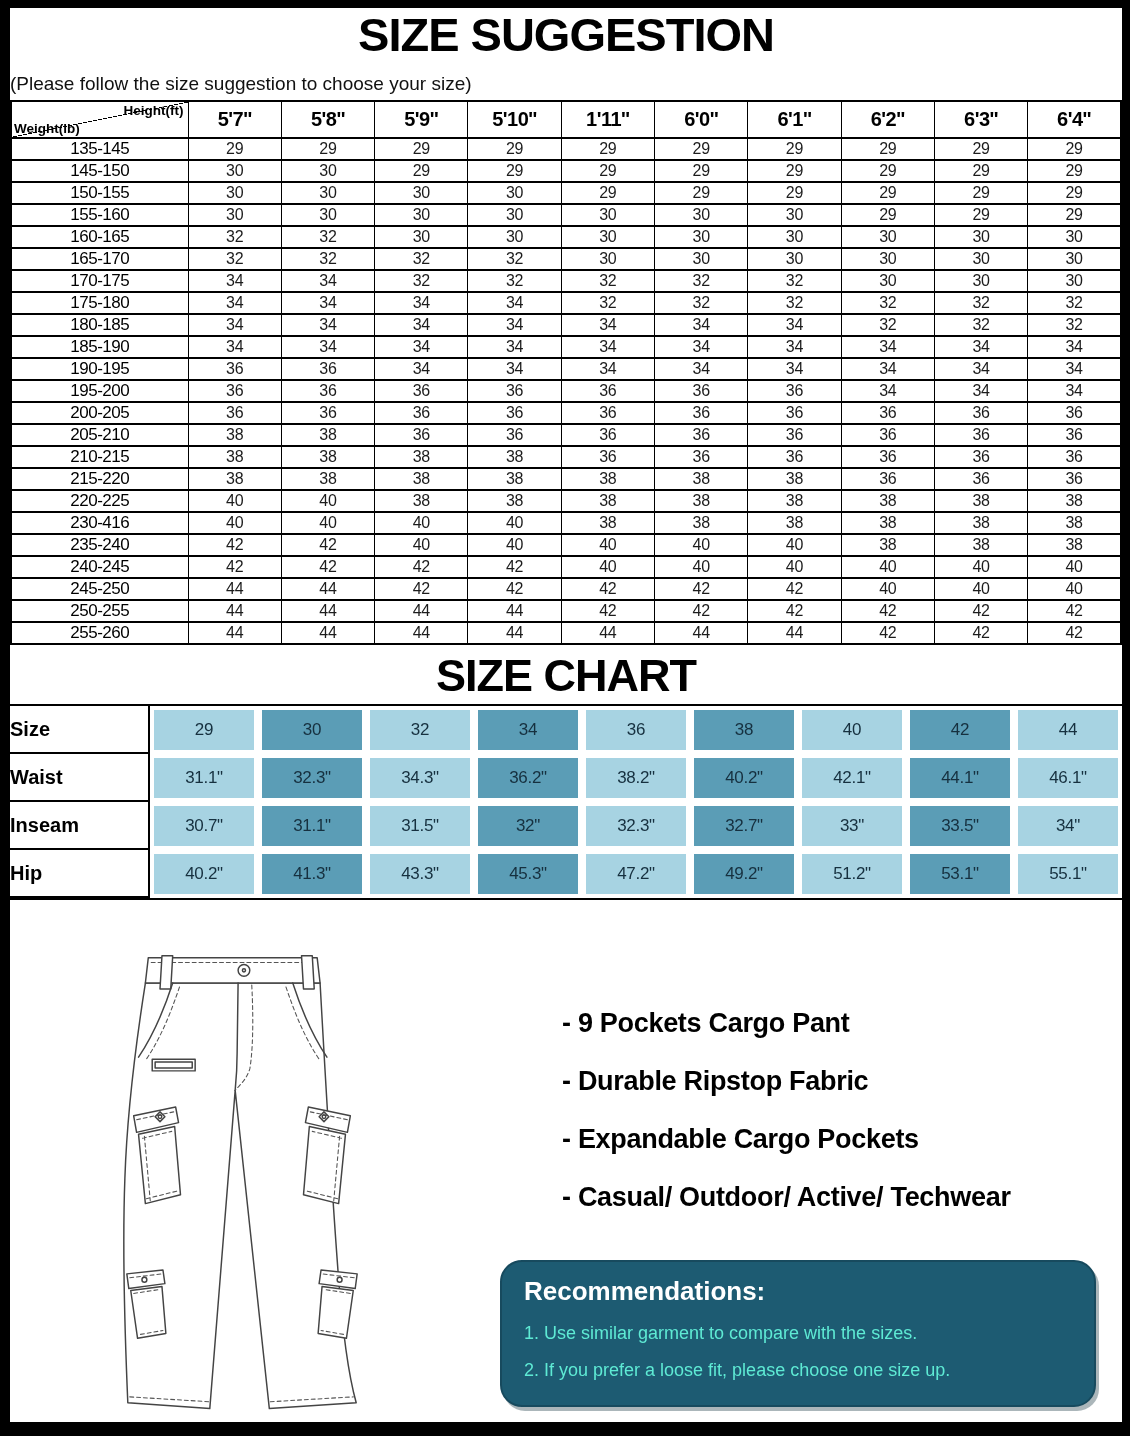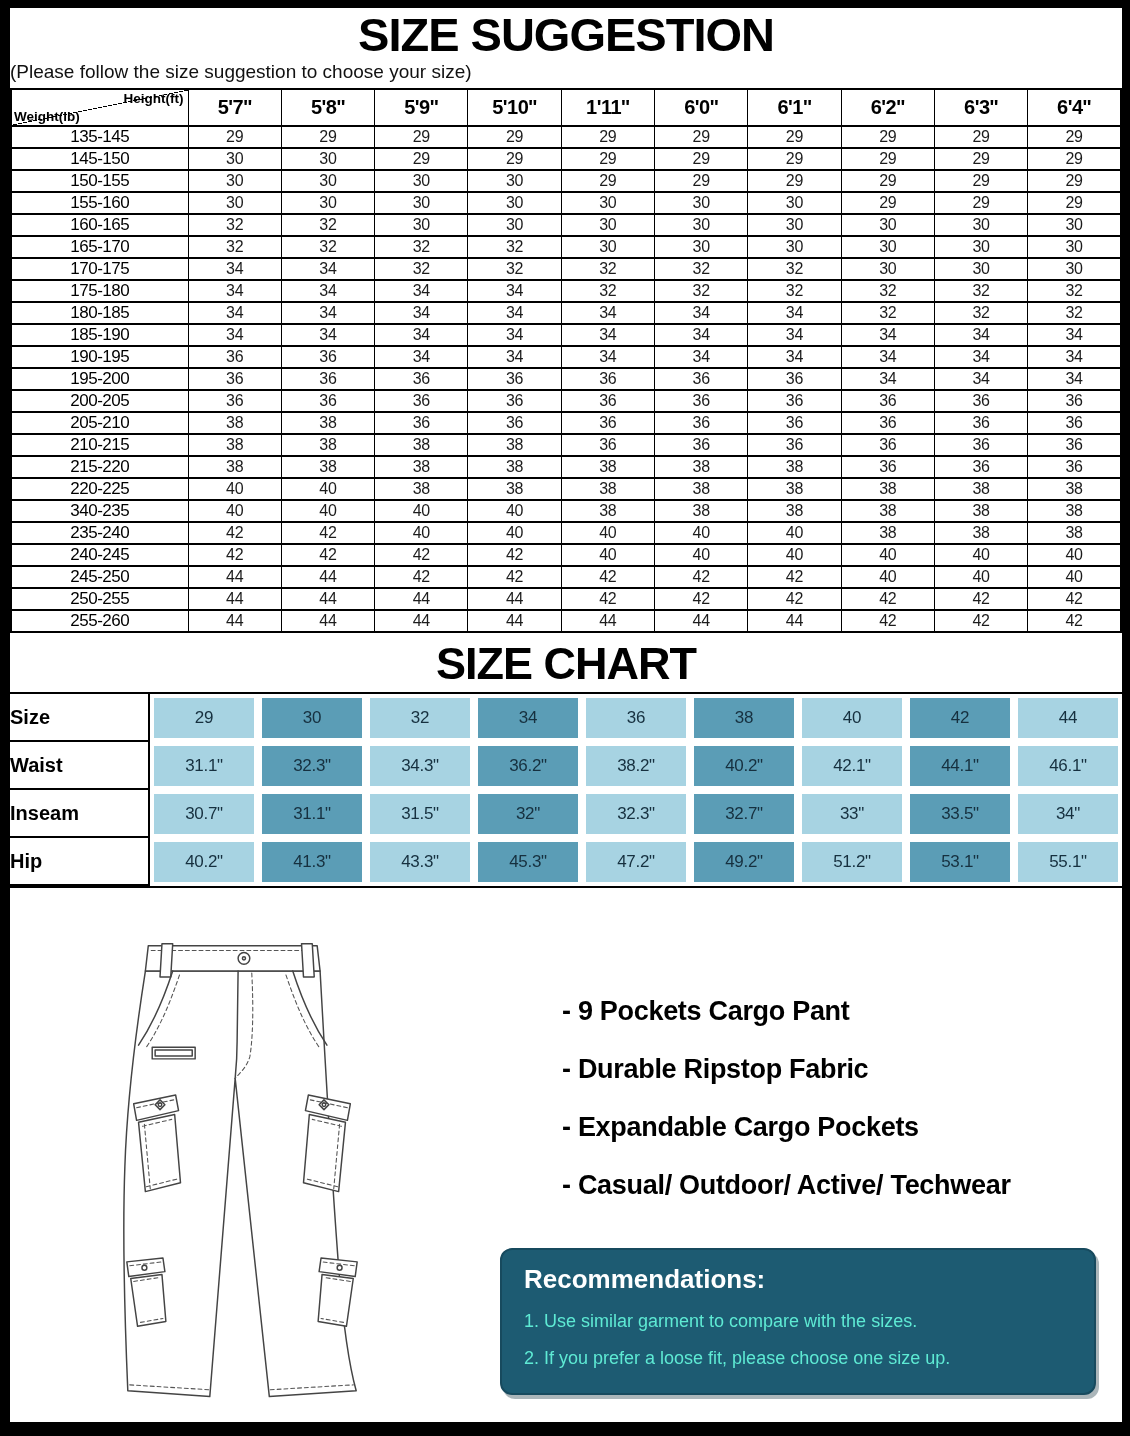--- a/index.html
+++ b/index.html
@@ -9,21 +9,21 @@
   }
   html,body{margin:0;padding:0;background:#ffffff;}
   .frame{
     width:1130px;height:1436px;box-sizing:border-box;
     border:8px solid #000;border-bottom-width:14px;border-left-width:10px;
     background:#fff;position:relative;overflow:hidden;
     font-family:"Liberation Sans",sans-serif;color:#000;
   }
   .main-title{
     text-align:center;font-size:47px;font-weight:700;letter-spacing:-1px;
-    margin:2px 0 0;line-height:1.08;
+    margin:2px 0 12px;line-height:1.08;
   }
   .subtitle{
     text-align:left;font-size:19px;margin:0 0 5px;line-height:1.15;color:#111;
   }
   
   table.sug-table{
     width:100%;border-collapse:collapse;table-layout:fixed;
     border:2px solid #000;
   }
   table.sug-table col.c-first{width:177px;}
@@ -68,21 +68,21 @@
   .bottom{display:flex;align-items:flex-start;}
   svg.pants{margin:44px 0 0 62px;flex:0 0 auto;}
   .right{flex:1 1 auto;min-width:0;}
   ul.features{list-style:none;margin:0;padding:104px 0 0 150px;}
   ul.features li{
     font-size:27px;font-weight:700;line-height:33px;margin:3px 0 25px;
     letter-spacing:-0.3px;white-space:nowrap;
   }
   .reco{
     margin:46px 0 0 88px;width:596px;box-sizing:border-box;
-    background:var(--reco-bg);border:2px solid #174a5e;border-radius:12px;
+    background:var(--reco-bg);border:2px solid #174a5e;border-radius:22px;
     padding:14px 22px 16px;box-shadow:3px 4px 0 rgba(15,45,58,0.35);
   }
   .reco-title{color:#fff;font-size:26px;font-weight:700;margin-bottom:8px;}
   .reco-item{color:#5eead4;font-size:18px;line-height:37px;white-space:nowrap;}
   
   .ln{fill:none;stroke:#444;stroke-width:1.5;stroke-linejoin:round;stroke-linecap:round;}
   .lnw{fill:#fff;stroke:#444;stroke-width:1.5;stroke-linejoin:round;}
   .dash{fill:none;stroke:#555;stroke-width:1.1;stroke-dasharray:4 3;stroke-linecap:round;}
 </style>
 </head>
@@ -331,21 +331,21 @@
           <td class="s-cell">38</td>
           <td class="s-cell">38</td>
           <td class="s-cell">38</td>
           <td class="s-cell">38</td>
           <td class="s-cell">38</td>
           <td class="s-cell">38</td>
           <td class="s-cell">38</td>
           <td class="s-cell">38</td>
         </tr>
         <tr>
-          <th class="w-label">340-235</th>
+          <th class="w-label">230-416</th>
           <td class="s-cell">40</td>
           <td class="s-cell">40</td>
           <td class="s-cell">40</td>
           <td class="s-cell">40</td>
           <td class="s-cell">38</td>
           <td class="s-cell">38</td>
           <td class="s-cell">38</td>
           <td class="s-cell">38</td>
           <td class="s-cell">38</td>
           <td class="s-cell">38</td>

